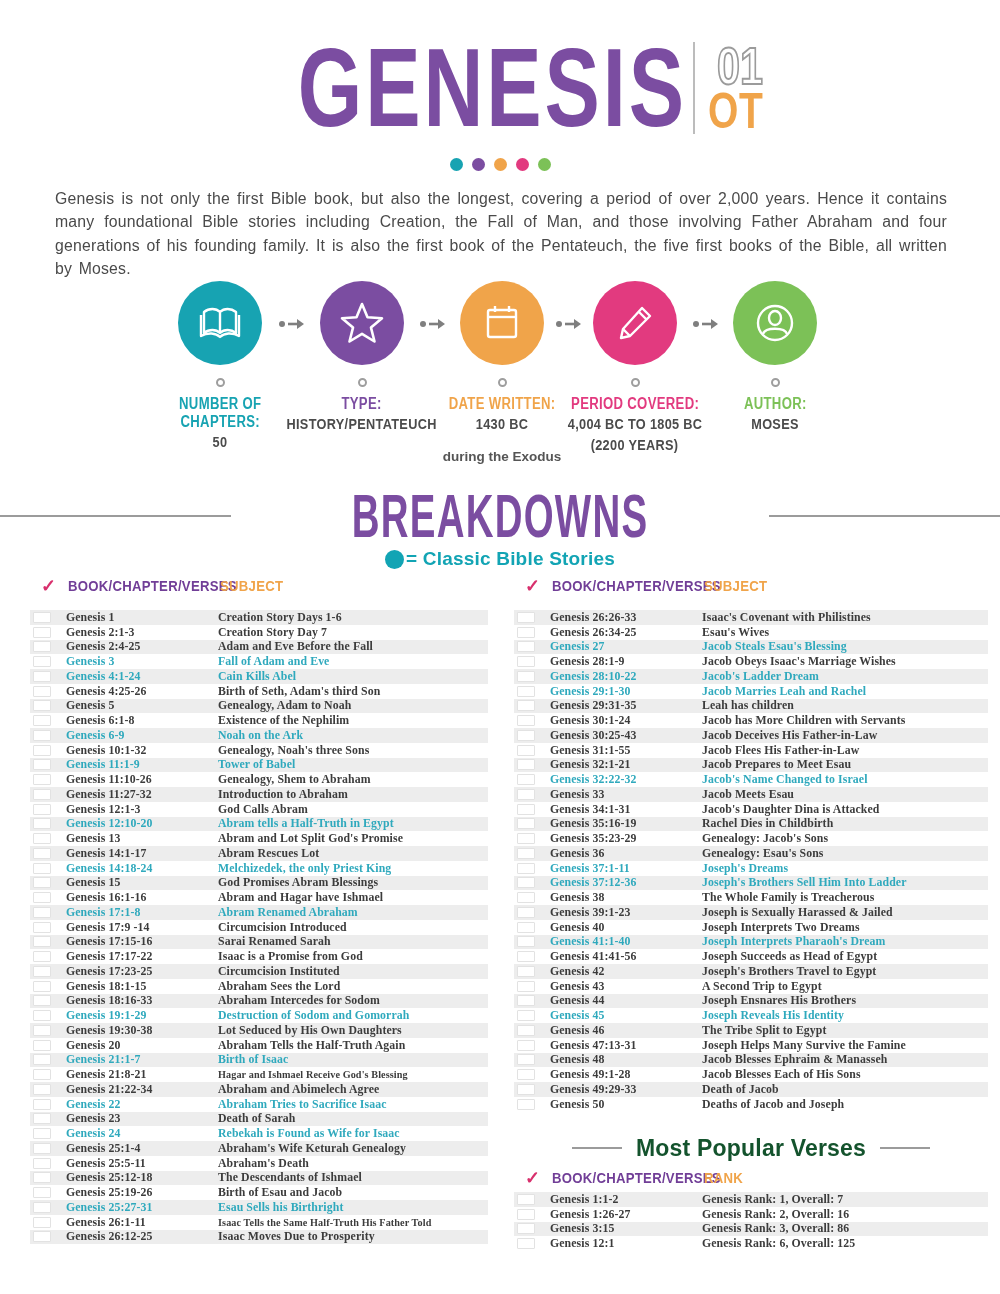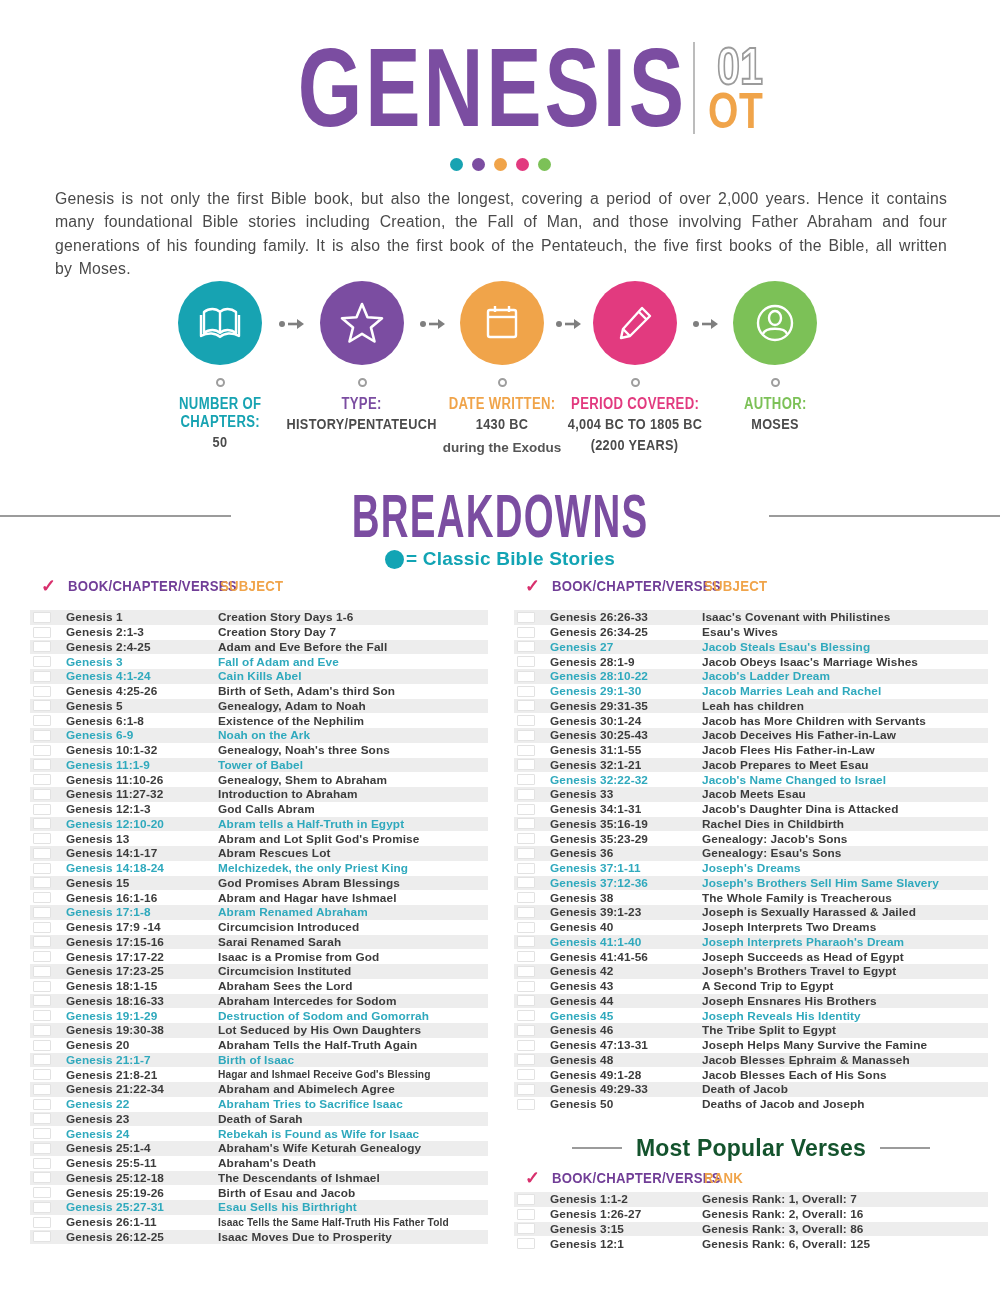--- a/index.html
+++ b/index.html
@@ -23,40 +23,40 @@
 
   
   .stats { position:absolute; top:281px; left:0; width:921px; height:185px; }
   .stat { position:absolute; top:0; width:176px; display:flex; flex-direction:column; align-items:center; }
   .badge { width:84px; height:84px; border-radius:50%; display:flex; align-items:center; justify-content:center; }
   .mini-o { width:9px; height:9px; border:2px solid #9e9e9e; border-radius:50%; margin-top:13px; background:#fff; }
   .stat-label { margin-top:8px; font-size:16px; font-weight:700; text-align:center; white-space:pre-line;
                 line-height:1.12; display:block; transform:scaleX(.82); transform-origin:center top; letter-spacing:.4px; }
   .stat-value { margin-top:2px; font-size:15.5px; font-weight:700; color:#4b4b4b; text-align:center; white-space:nowrap;
                 display:block; transform:scaleX(.82); transform-origin:center top; letter-spacing:.4px; line-height:1.2; }
-  .stat-note { margin-top:6px; font-size:13.5px; font-weight:700; color:#555; text-align:center; white-space:nowrap; }
+  .stat-note { margin-top:15px; font-size:13.5px; font-weight:700; color:#555; text-align:center; white-space:nowrap; }
   .connector { position:absolute; top:36px; }
 
   
   .bd-head { position:absolute; top:490px; left:0; width:100%; display:flex; justify-content:center; align-items:center; gap:30px; }
   .hline { width:250px; height:2px; background:#9b9b9b; }
   .bd-title { font-size:62px; font-weight:700; color:#7b4da1; line-height:.85; display:inline-block;
               transform:scaleX(.62); transform-origin:center; letter-spacing:2px; }
   .legend { position:absolute; top:548px; left:0; width:100%; display:flex; justify-content:center; align-items:center; gap:2px; }
   .legend-dot { width:19px; height:19px; border-radius:50%; background:#12a4b4; }
   .legend-text { font-size:19px; font-weight:700; color:#12a4b4; letter-spacing:.2px; }
 
   .col-head { position:absolute; display:flex; align-items:center; height:20px; padding-left:3px; }
   .chk { width:35px; padding-left:8px; color:#d8306d; font-size:18px; font-weight:700; flex:none; line-height:1; }
   .h-book { width:152px; flex:none; font-size:15.5px; font-weight:700; color:#713e97; display:inline-block;
             transform:scaleX(.85); transform-origin:left center; letter-spacing:.3px; white-space:nowrap; }
   .h-subj { font-size:15.5px; font-weight:700; color:#f0a44a; display:inline-block;
             transform:scaleX(.85); transform-origin:left center; letter-spacing:.3px; white-space:nowrap; }
 
-  .btable { position:absolute; }
+  .btable { position:absolute;font-family:Liberation Serif, serif; }
   .trow { display:flex; align-items:center; height:14.75px; padding-left:3px; }
   .trow:nth-child(odd) { background:#ededed; }
   .cb { width:18px; height:11px; background:#fff; border:1px solid #e2e2e2; border-radius:1px; margin-right:15px; flex:none; }
   .book { width:152px; flex:none; font-size:11.8px; font-weight:700; color:#3c3c3c; letter-spacing:.1px; white-space:nowrap; }
   .subj { font-size:11.8px; font-weight:700; color:#3c3c3c; letter-spacing:.1px; white-space:nowrap; }
   .subj.small { font-size:10.2px; }
   .trow.classic .book, .trow.classic .subj { color:#2fa9bd; }
 
   
   .popular { position:absolute; left:514px; top:1134px; width:474px; }
@@ -509,21 +509,21 @@
         <span class="subj">Genealogy: Esau's Sons</span>
       </div>
       <div class="trow classic">
         <span class="cb"></span>
         <span class="book">Genesis 37:1-11</span>
         <span class="subj">Joseph's Dreams</span>
       </div>
       <div class="trow classic">
         <span class="cb"></span>
         <span class="book">Genesis 37:12-36</span>
-        <span class="subj">Joseph's Brothers Sell Him Same Slavery</span>
+        <span class="subj">Joseph's Brothers Sell Him Into Ladder</span>
       </div>
       <div class="trow">
         <span class="cb"></span>
         <span class="book">Genesis 38</span>
         <span class="subj">The Whole Family is Treacherous</span>
       </div>
       <div class="trow">
         <span class="cb"></span>
         <span class="book">Genesis 39:1-23</span>
         <span class="subj">Joseph is Sexually Harassed &amp; Jailed</span>

